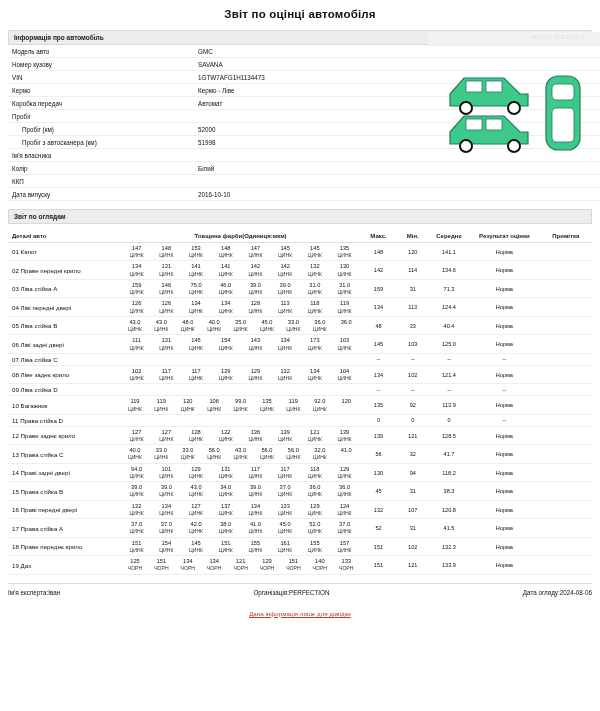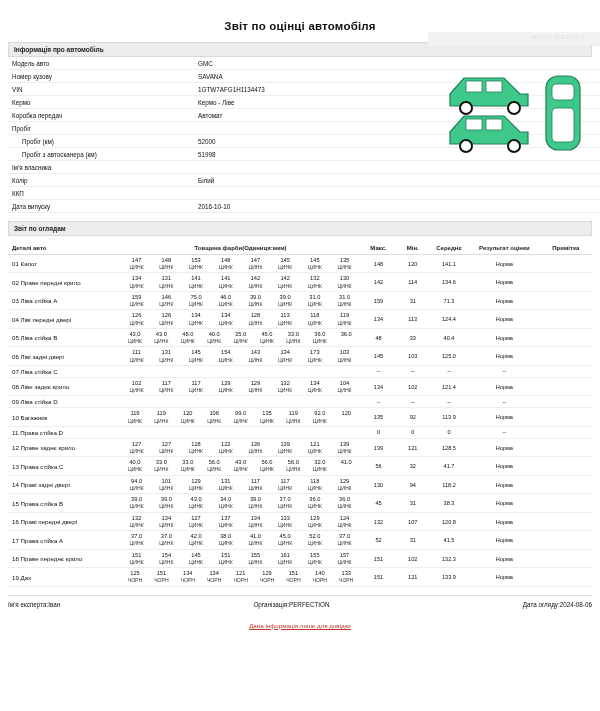--- a/index.html
+++ b/index.html
@@ -1,18 +1,18 @@
 <!DOCTYPE html>
 <html lang="uk"><head>
 <meta charset="utf-8">
 <style>
   html,body{margin:0;padding:0;background:#fff;}
   body{width:600px;font-family:"Liberation Sans",sans-serif;color:#111;}
   .page{width:600px;min-height:711px;position:relative;box-sizing:border-box;padding:0 4px;}
-  .title{text-align:center;font-size:11.5px;font-weight:bold;padding:20px 0 10px;letter-spacing:.2px;}
+  .title{text-align:center;font-size:11.5px;font-weight:bold;padding:8px 0 10px;letter-spacing:.2px;}
   .section-head{background:#ececec;border:1px solid #d8d8d8;font-size:6.5px;font-weight:bold;padding:3px 5px;margin:0 4px 0 4px;color:#222;}
   table{border-collapse:collapse;width:100%;}
   .info{margin:0 4px;}
   .info td{font-size:6.3px;padding:2.5px 4px;border-bottom:1px solid #eee;vertical-align:middle;}
   .info td.lbl{width:168px;color:#111;}
   .info td.val{color:#111;}
   .indent{padding-left:14px !important;}
   .car-box{position:absolute;right:8px;top:64px;width:150px;height:100px;}
   
   .insp-wrap{margin:6px 4px 0 4px;}

